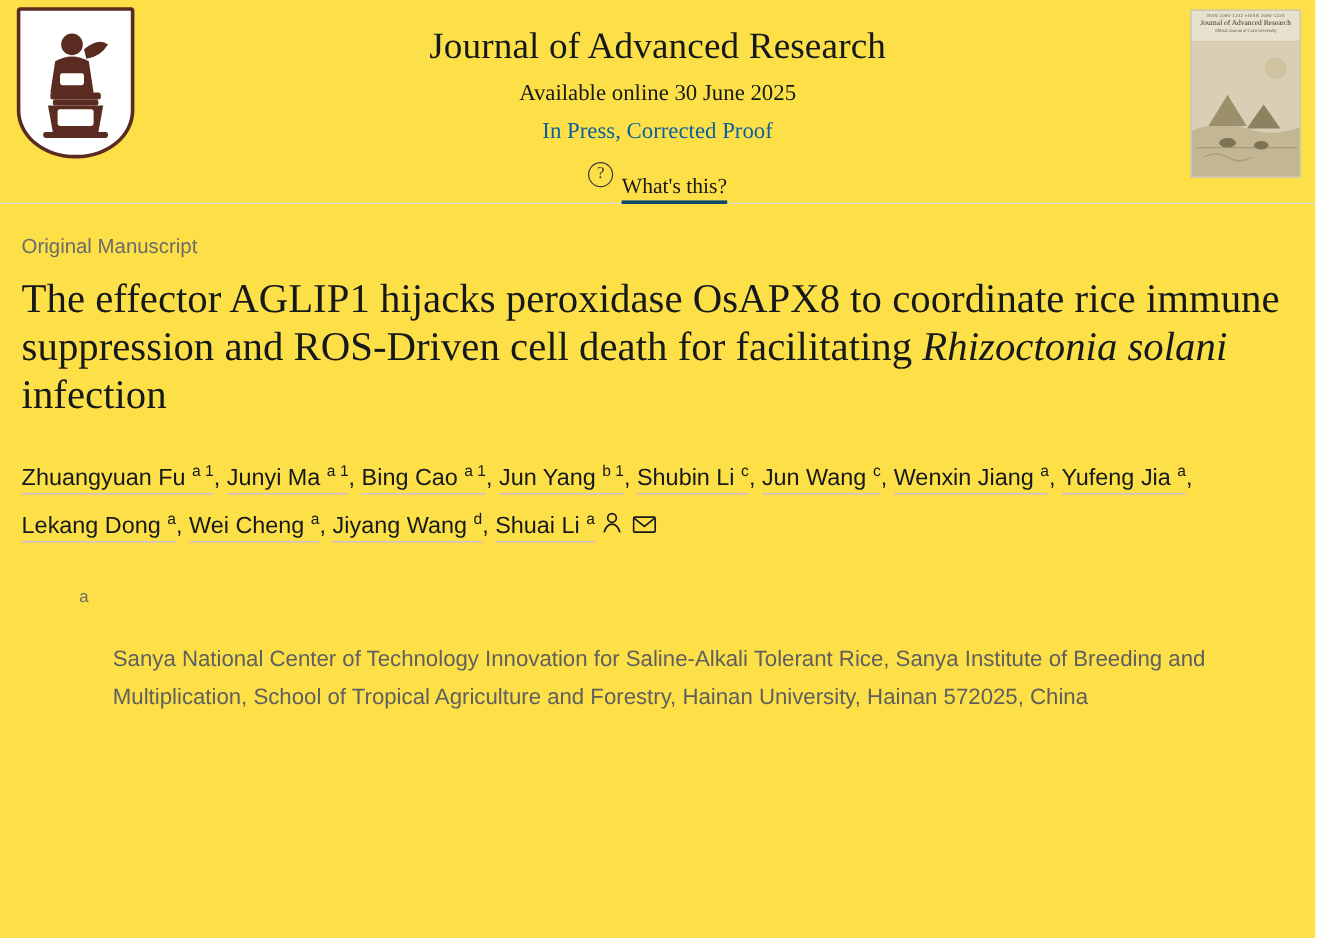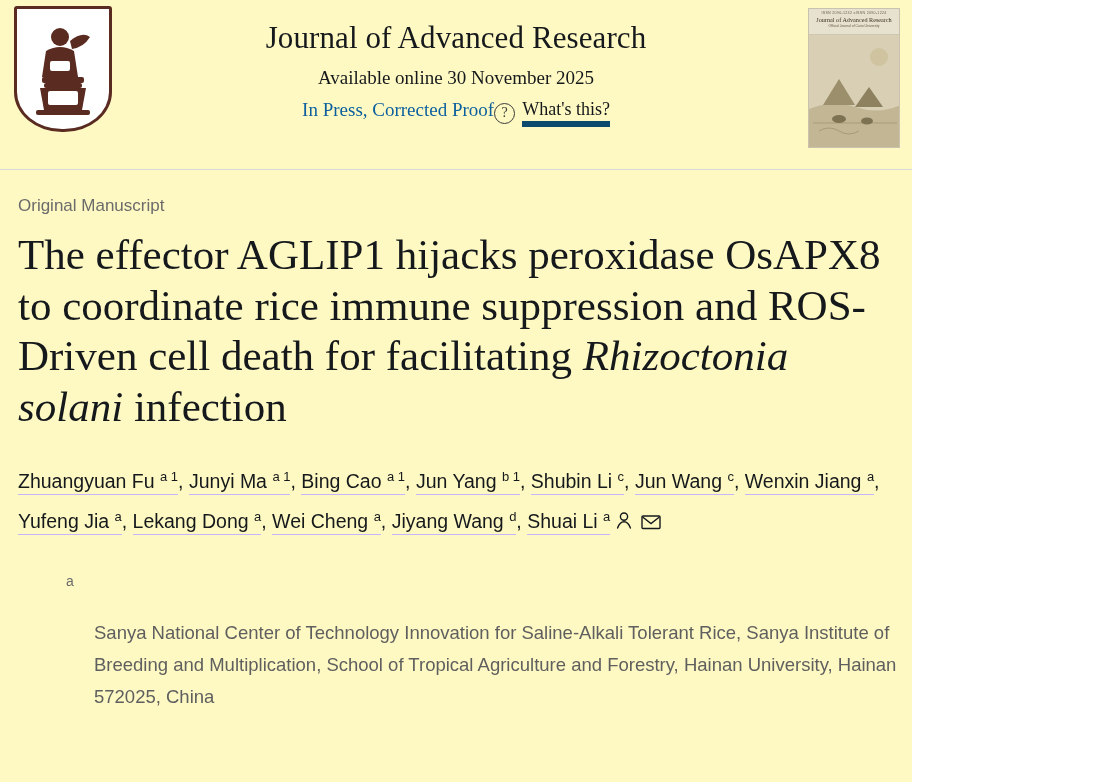--- a/index.html
+++ b/index.html
@@ -7,23 +7,23 @@
     margin: 0; padding: 0;
     width: 1104px; height: 782px;
     background: #ffffff;
     font-family: "Liberation Sans", sans-serif;
     color: #000;
     overflow: hidden;
   }
 
   .page {
     position: relative;
-    width: 912px;
+    width: 1096px;
     height: 782px;
-    background: #fef9c3;
+    background: #fde047;
   }
 
   
   .masthead {
     position: relative;
     height: 170px;
     border-bottom: 1px solid #d9d9d9;
     padding: 0;
   }
 
@@ -71,21 +71,23 @@
     font-family: "Liberation Serif", serif;
     font-size: 19px;
     line-height: 28px;
     color: #16191c;
     margin-top: 6px;
   }
 
   .press-row {
     margin-top: 7px;
     display: flex;
+    align-items: center;
     justify-content: center;
+    flex-direction: column;
   }
 
   .in-press {
     font-family: "Liberation Serif", serif;
     font-size: 19px;
     color: #0b5f9e;
   }
 
   .whats-this {
     display: flex;
@@ -99,22 +101,23 @@
     width: 21px; height: 21px;
     border: 1.6px solid #3a3a3a;
     border-radius: 50%;
     font-size: 14px;
     line-height: 18px;
     text-align: center;
     font-family: "Liberation Serif", serif;
     color: #3a3a3a;
   }
   .whats-this-label {
-    border-bottom: 6px solid #0c4a6e;
+    border-bottom: 3px solid #0c4a6e;
     padding-bottom: 1px;
+    margin-top: 24px;
   }
 
   .cover-thumb {
     position: absolute;
     right: 12px;
     top: 8px;
     width: 92px;
     height: 140px;
     border: 1px solid #c9c2ad;
     background: #ded6bf;
@@ -139,21 +142,21 @@
 
   .doc-type {
     font-size: 17px;
     color: #6b6b6b;
     font-family: "Liberation Sans", sans-serif;
     margin-bottom: 14px;
   }
 
   .article-title {
     font-family: "Liberation Serif", serif;
-    font-size: 43px;
+    font-size: 34px;
     line-height: 1.18;
     color: #16191c;
     font-weight: 400;
     margin: 0 0 28px 0;
     max-width: 1050px;
   }
   .article-title em { font-style: italic; }
 
   .authors {
     font-family: "Liberation Sans", sans-serif;
@@ -229,21 +232,21 @@
           <g fill="#fff">
             <rect x="24" y="40" width="20" height="10" rx="2"></rect>
             <rect x="22" y="70" width="30" height="14" rx="2"></rect>
           </g>
         </svg>
       </div>
     </div>
 
     <div class="masthead-center">
       <div class="journal-title">Journal of Advanced Research</div>
-      <div class="avail-online">Available online 30 November 2025</div>
+      <div class="avail-online">Available online 30 June 2025</div>
       <div class="press-row">
         <span class="in-press">In Press, Corrected Proof</span>
         <span class="whats-this">
           <span class="q-circle">?</span>
           <span class="whats-this-label">What's this?</span>
         </span>
       </div>
     </div>
 
     <div class="cover-thumb">

